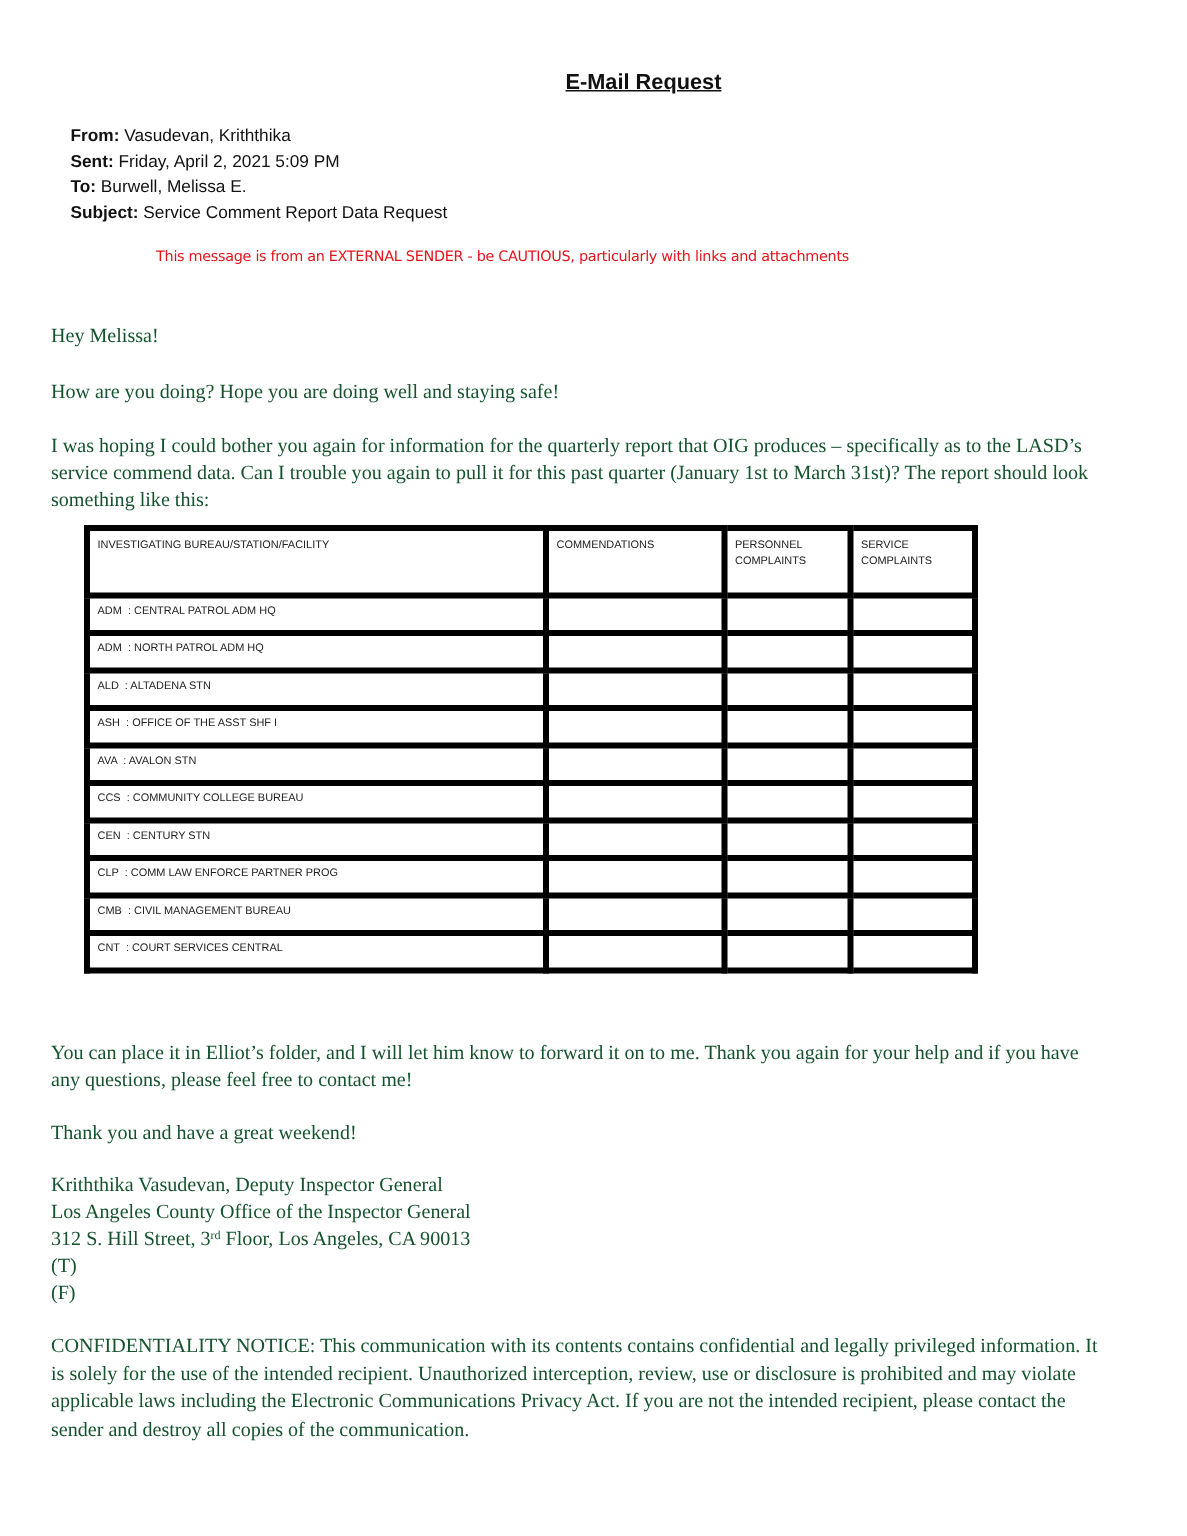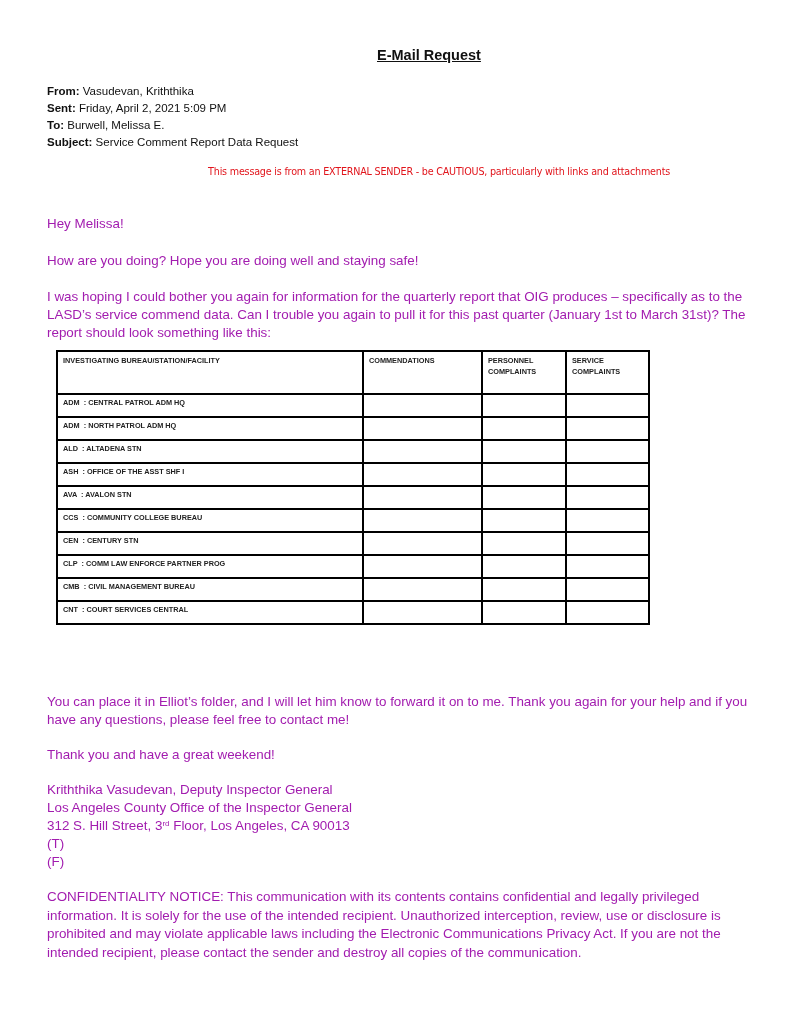--- a/index.html
+++ b/index.html
@@ -3,27 +3,27 @@
 <meta charset="utf-8">
 <style>
   html, body { margin:0; padding:0; background:#fff; }
   body { width:791px; height:1024px; position:relative; overflow:hidden; color:#111; }
   .abs { position:absolute; }
   .title { left:0; width:791px; top:47px; text-align:right; padding-right:0; }
   .title span { position:absolute; left:333px; top:0; font-family:"Liberation Sans", sans-serif; font-weight:bold; font-size:14.5px; text-decoration:underline; white-space:nowrap;margin-left:44px; }
   .hdr { left:47px; top:83px; font-family:"Liberation Sans", sans-serif; font-size:11.5px; line-height:17px; }
   .hdr .line { white-space:nowrap; }
   .hdr b { font-weight:bold; }
-  .warn { left:0; width:670px; top:166px; text-align:right; font-family:"DejaVu Sans", sans-serif; font-size:9.6px; color:#e1141b; letter-spacing:-0.2px; }
-  .body { left:47px; width:705px; font-family:Liberation Sans, sans-serif; font-size:13.4px; line-height:18px; color:#a21caf; }
+  .warn { left:0; width:670px; top:166px; text-align:center; font-family:"DejaVu Sans", sans-serif; font-size:9.6px; color:#e1141b; letter-spacing:-0.2px; }
+  .body { left:34px; width:705px; font-family:Liberation Serif, serif; font-size:13.4px; line-height:18px; color:#14532d; }
   .p1 { top:215px; }
   .p2 { top:252px; }
   .p3 { top:288px; }
   table.grid { position:absolute; left:56px; top:350px; border-collapse:collapse; font-family:"Liberation Sans", sans-serif; font-size:7.3px; font-weight:bold; color:#222; }
-  table.grid td, table.grid th { border:2px solid #000000; padding:3px 5px 0 5px; vertical-align:top; text-align:left; font-weight:bold; }
+  table.grid td, table.grid th { border:4px solid #000000; padding:3px 5px 0 5px; vertical-align:top; text-align:left; font-weight:normal; }
   table.grid th { height:38px; line-height:11px; }
   table.grid td { height:18px; }
   col.c1 { width:306px; } col.c2 { width:119px; } col.c3 { width:84px; } col.c4 { width:83px; }
   .p4 { top:693px; }
   .p5 { top:746px; }
   .sig { top:781px; line-height:18px; }
   .sig sup { font-size:8px; vertical-align:top; position:relative; top:-2px; }
   .p6 { top:888px; line-height:18.5px; }
 </style>
 </head>

